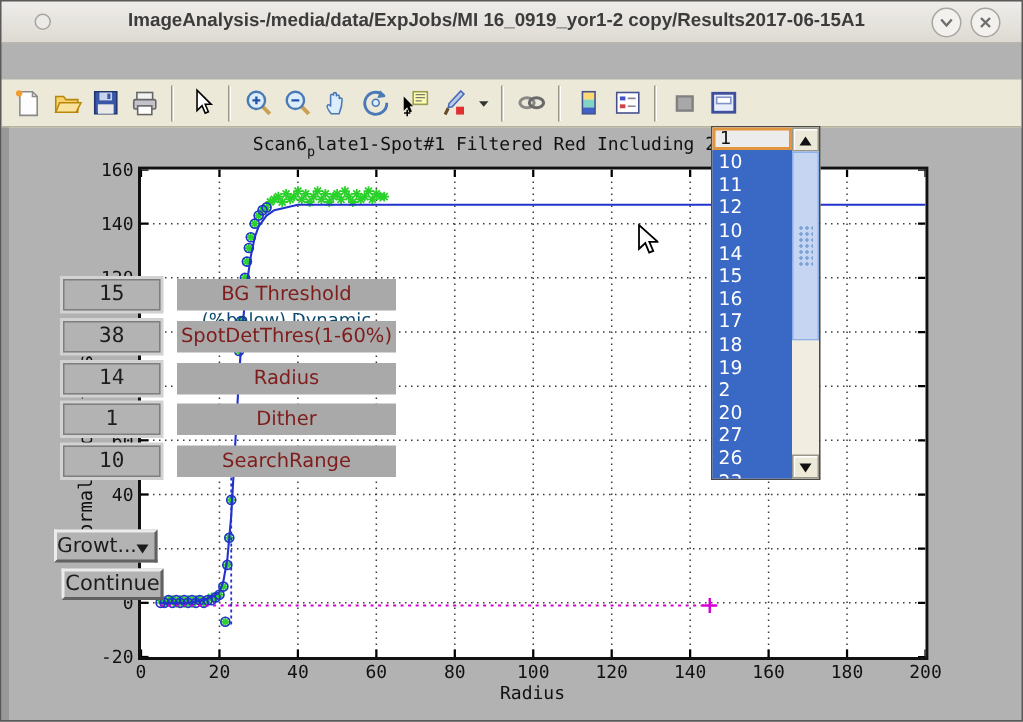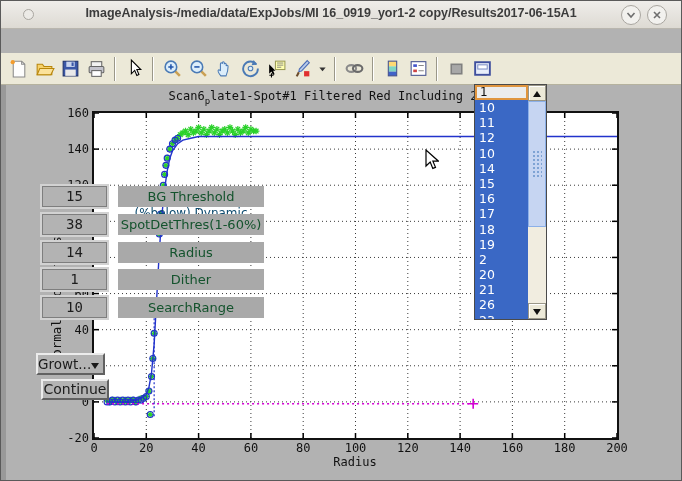--- a/index.html
+++ b/index.html
@@ -42,21 +42,21 @@
   .ytick{width:44px;text-align:right;left:44px;}
   .xlabel{position:absolute;left:324px;top:454px;width:60px;text-align:center;z-index:2;
     font-family:"DejaVu Sans Mono",monospace;font-size:12px;color:#111;}
   .ylabel{position:absolute;left:-33px;top:280px;width:178px;height:16px;text-align:center;z-index:2;
     transform:rotate(-90deg);font-family:"DejaVu Sans Mono",monospace;font-size:12.5px;color:#111;}
   
   .pinput{position:absolute;left:41px;width:65px;height:21px;z-index:10;background:#b3b3b3;
     border:1px solid #7e7e7e;box-shadow:0 0 0 2px #d2d2d2;box-sizing:border-box;
     font-family:"DejaVu Sans Mono",monospace;font-size:14px;color:#1d1d1d;text-align:center;line-height:19px;}
   .plabel{position:absolute;left:117px;width:146px;height:21px;z-index:10;background:#a9a9a9;
-    font-size:13px;color:#14532d;text-align:center;line-height:21px;white-space:nowrap;}
+    font-size:13px;color:#7f1d1d;text-align:center;line-height:21px;white-space:nowrap;}
   .psub{position:absolute;left:117px;width:146px;height:8px;z-index:9;overflow:hidden;
     font-size:12px;line-height:13px;color:#0c4a6e;text-align:center;}
   .gbtn{position:absolute;z-index:10;background:#b3b3b3;color:#1d1d1d;
     border-top:2px solid #ececec;border-left:2px solid #ececec;
     border-right:2px solid #616161;border-bottom:2px solid #616161;
     box-sizing:border-box;font-size:13.5px;text-align:center;}
   .growth{left:35px;top:352px;width:69px;height:22px;line-height:18px;padding-right:12px;}
   .caret{position:absolute;right:4px;top:8px;width:0;height:0;
     border-left:4.5px solid transparent;border-right:4.5px solid transparent;border-top:6px solid #1a1a1a;}
   .continue{left:40px;top:378px;width:68px;height:21px;line-height:17px;font-size:14px;}
@@ -387,21 +387,21 @@
         <div class="litem">12</div>
         <div class="litem">10</div>
         <div class="litem">14</div>
         <div class="litem">15</div>
         <div class="litem">16</div>
         <div class="litem">17</div>
         <div class="litem">18</div>
         <div class="litem">19</div>
         <div class="litem">2</div>
         <div class="litem">20</div>
-        <div class="litem">21</div>
+        <div class="litem">27</div>
         <div class="litem">26</div>
         <div class="litem">23</div>
       </div>
     <div class="sbtn sb-up">
         <span class="tri-up"></span>
       </div>
     <div class="sthumb">
         <span class="grip"></span>
       </div>
     <div class="strack"></div>

